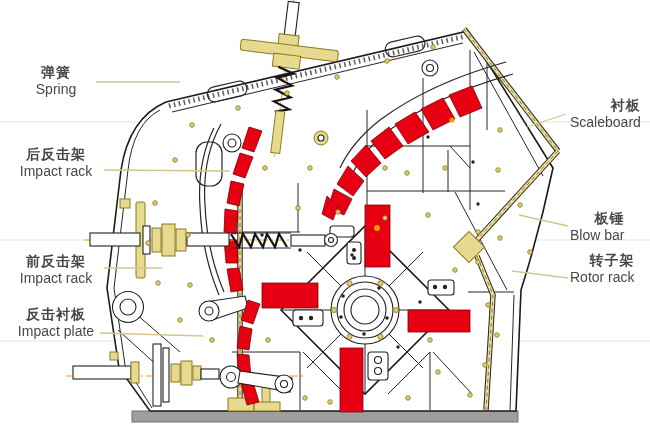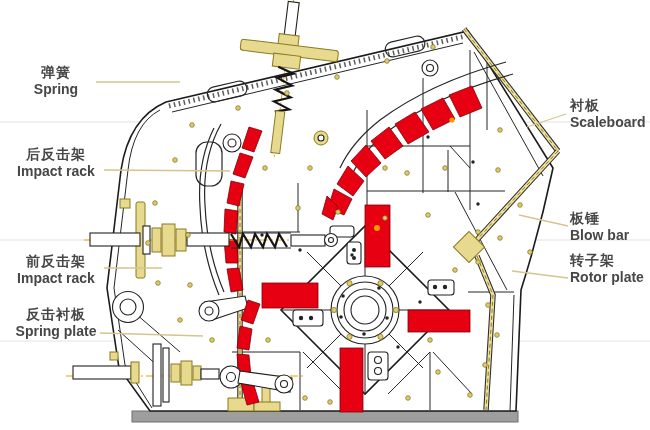--- a/index.html
+++ b/index.html
@@ -8,23 +8,23 @@
     --line:#1c1c1c; --base_gray:#9e9e9e;
     --leader:#d4c58c; --centerline:#f0a000;
     --text:#474747; --bg:#ffffff; --orange_dot:#f59b00;
   }
   html,body{margin:0;padding:0;background:var(--bg);}
   .stage{position:relative;width:650px;height:430px;background:var(--bg);overflow:hidden;
          font-family:"Liberation Sans","DejaVu Sans",sans-serif;}
   svg{position:absolute;left:0;top:0;}
   .lbl{position:absolute;color:var(--text);font-size:14px;line-height:17px;white-space:nowrap;}
   .lbl.leftcol{left:6px;width:100px;text-align:center;}
-  .lbl.rightcol{left:570px;text-align:left;}
+  .lbl.rightcol{left:570px;text-align:right;}
   .lbl .zh{font-weight:700;letter-spacing:1px;}
-  .lbl .en{font-weight:700;}
+  .lbl .en{font-weight:400;}
   
   .outline{fill:#ffffff;stroke:var(--line);stroke-width:1.6;}
   .thin{stroke:#262626;stroke-width:1;fill:none;}
   .thin2{stroke:#262626;stroke-width:1.2;fill:none;}
   .red{fill:var(--part_red);stroke:var(--part_red_dark);stroke-width:0.8;}
   .brass{fill:var(--brass);stroke:var(--brass_dark);stroke-width:1;}
   .white{fill:#ffffff;stroke:#222222;stroke-width:1.1;}
   .dot{fill:#ddcb70;stroke:var(--brass_dark);stroke-width:0.8;}
   .bdot{fill:#222222;stroke:none;}
   .odot{fill:var(--orange_dot);stroke:none;}
@@ -318,28 +318,28 @@
   <div class="lbl leftcol" style="top:146px">
     <div class="zh">后反击架</div>
     <div class="en">Impact rack</div>
   </div>
   <div class="lbl leftcol" style="top:253px">
     <div class="zh">前反击架</div>
     <div class="en">Impact rack</div>
   </div>
   <div class="lbl leftcol" style="top:306px">
     <div class="zh">反击衬板</div>
-    <div class="en">Spring plate</div>
+    <div class="en">Impact plate</div>
   </div>
 
   <div class="lbl rightcol" style="top:97px">
     <div class="zh">衬板</div>
     <div class="en">Scaleboard</div>
   </div>
   <div class="lbl rightcol" style="top:210px">
     <div class="zh">板锤</div>
     <div class="en">Blow bar</div>
   </div>
   <div class="lbl rightcol" style="top:252px">
     <div class="zh">转子架</div>
-    <div class="en">Rotor plate</div>
+    <div class="en">Rotor rack</div>
   </div>
 </div>
 
 </body></html>

